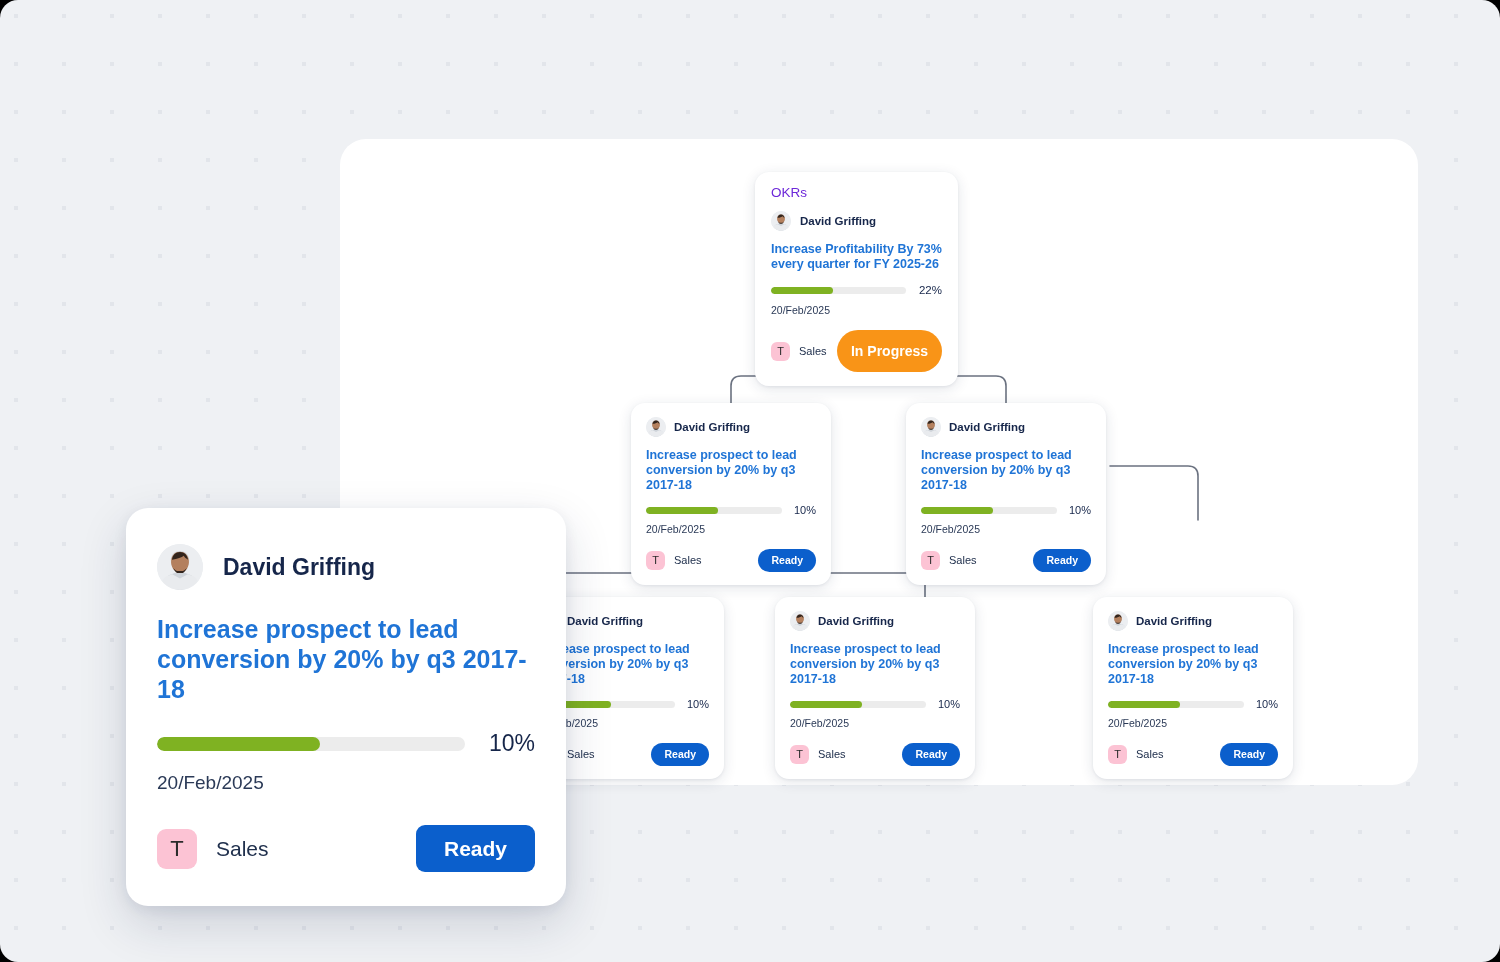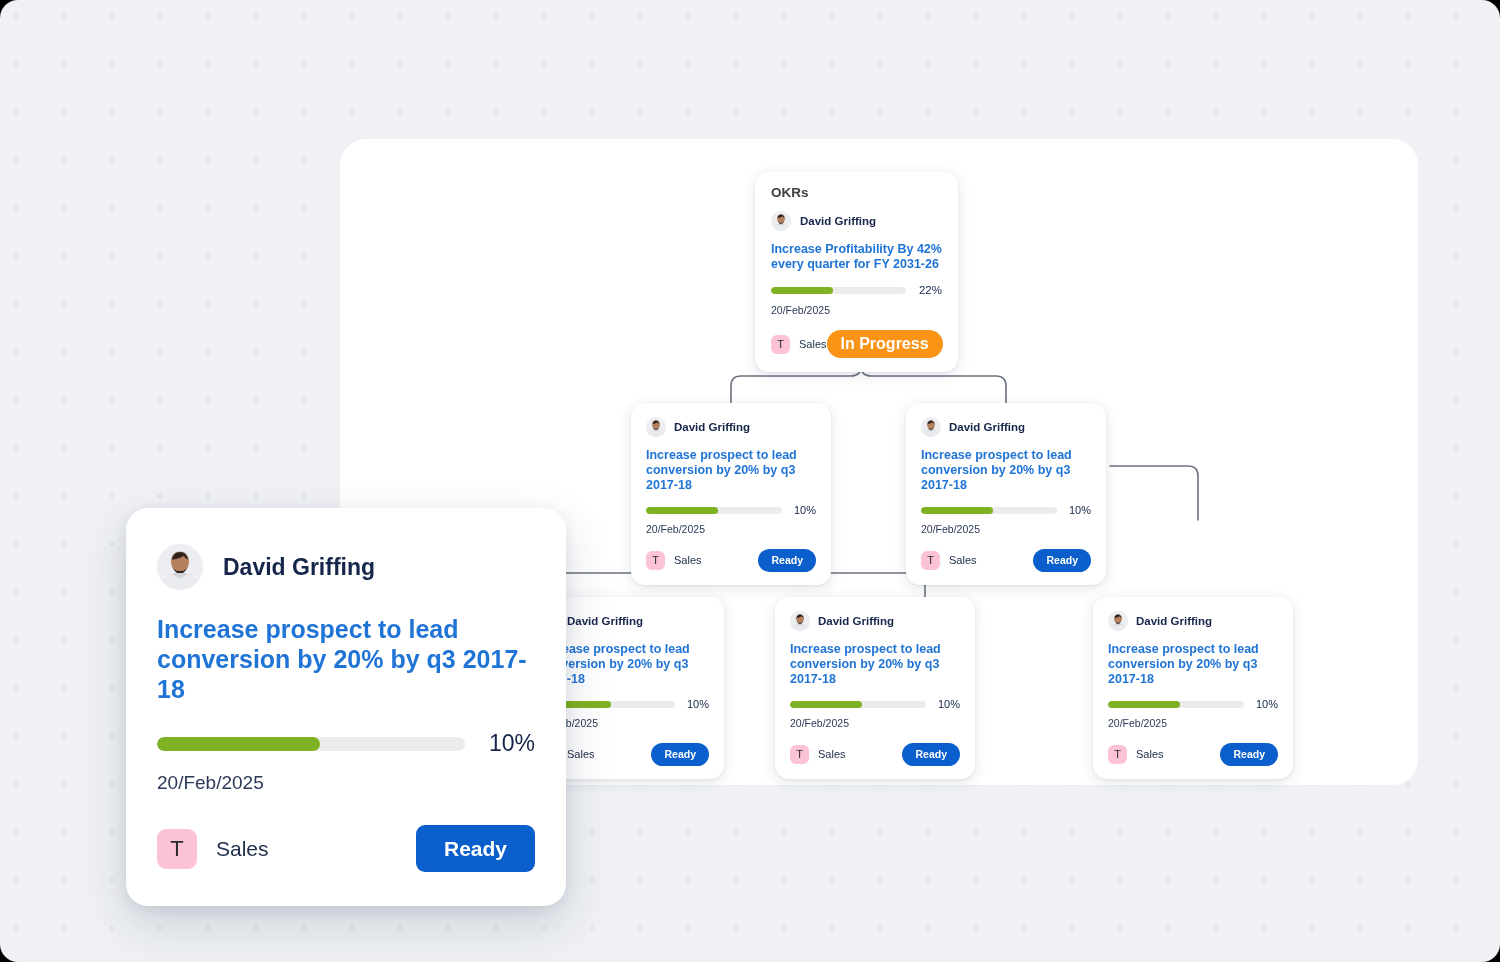--- a/index.html
+++ b/index.html
@@ -45,22 +45,22 @@
 
   
   .card {
     position: absolute;
     background: #ffffff;
     border-radius: 14px;
     box-shadow: 0 3px 14px rgba(23,39,77,0.12), 0 1px 3px rgba(23,39,77,0.07);
   }
 
   .card-title {
-    font-weight: bold;
-    color: #404040;
+    font-weight: normal;
+    color: #6d28d9;
   }
 
   .person-row {
     display: flex;
     align-items: center;
   }
 
   .avatar {
     border-radius: 50%;
     background: #e9ecef;
@@ -162,21 +162,21 @@
   #card-root .avatar { width: 20px; height: 20px; }
   #card-root .person-name { font-size: 11.5px; margin-left: 9px; }
   #card-root .goal-text { font-size: 12.5px; line-height: 15px; margin-top: 11px; }
   #card-root .prog-row { margin-top: 12px; }
   #card-root .prog-track { height: 7px; }
   #card-root .prog-pct { font-size: 11.5px; width: 36px; }
   #card-root .date-text { font-size: 10.5px; margin-top: 8px; }
   #card-root .foot-row { margin-top: 14px; }
   #card-root .tag-chip { width: 19px; height: 19px; font-size: 11px; }
   #card-root .tag-label { font-size: 11px; margin-left: 9px; }
-  #card-root .status-btn { font-size: 16px; padding: 6px 14px; }
+  #card-root .status-btn { font-size: 14px; padding: 14px 14px; }
 
   
   #card-l2-a { left: 631px; top: 403px; }
   #card-l2-b { left: 906px; top: 403px; }
   #card-l3-a { left: 524px; top: 597px; }
   #card-l3-b { left: 775px; top: 597px; }
   #card-l3-c { left: 1093px; top: 597px; }
 
   
   #card-hero {
@@ -234,21 +234,21 @@
             <path d="M20 6c5 0 8 3.4 8 8.4 0 2.2-.6 4.3-1.6 5.9-.9 1.5-2 2.4-3 2.8v1.7l5.2 1.9c2.6 1 4.4 2.9 5.1 5.2A20 20 0 0 1 20 40a20 20 0 0 1-13.7-8.1c.7-2.3 2.5-4.2 5.1-5.2l5.2-1.9v-1.7c-1-.4-2.1-1.3-3-2.8-1-1.6-1.6-3.7-1.6-5.9C12 9.4 15 6 20 6z" fill="#cfd4da"></path>
             <path d="M12.3 14.2c.6-4.6 3.6-7.4 7.7-7.4s7.1 2.8 7.7 7.4c.3 2.6-.3 5.2-1.5 7-1 1.5-2.3 2.4-3.4 2.7h-5.6c-1.1-.3-2.4-1.2-3.4-2.7-1.2-1.8-1.8-4.4-1.5-7z" fill="#b4805e"></path>
             <path d="M13 13.6C13.6 9.6 16.2 7 20 7s6.4 2.6 7 6.6c-1.6-.6-3-2-3.7-3.3-1.7 1.7-5.5 2.7-10.3 3.3z" fill="#32241c"></path>
             <path d="M14.2 20.9c.6 2 2 3.7 3.4 4.4h4.8c1.4-.7 2.8-2.4 3.4-4.4-.8 1.2-2 2.1-3.2 2.5h-5.2c-1.2-.4-2.4-1.3-3.2-2.5z" fill="#32241c"></path>
             <path d="M13.2 26.3 20 30l6.8-3.7 4.2 1.6c2.2.8 3.7 2.3 4.3 4.2A20 20 0 0 1 20 40 20 20 0 0 1 4.7 32.1c.6-1.9 2.1-3.4 4.3-4.2z" fill="#e9ebee"></path>
           </svg>
         </div>
         <div class="person-name">David Griffing</div>
       </div>
 
-      <div class="goal-text" style="color: rgb(31, 116, 214);">Increase Profitability By 42% every quarter for FY 2031-26</div>
+      <div class="goal-text" style="color: rgb(31, 116, 214);">Increase Profitability By 73% every quarter for FY 2025-26</div>
 
       <div class="prog-row">
         <div class="prog-track" style="background: rgb(236, 236, 236);">
           <div class="prog-fill" style="width: 46%; background: rgb(127, 178, 34);"></div>
         </div>
         <div class="prog-pct">22%</div>
       </div>
 
       <div class="date-text">20/Feb/2025</div>
 

